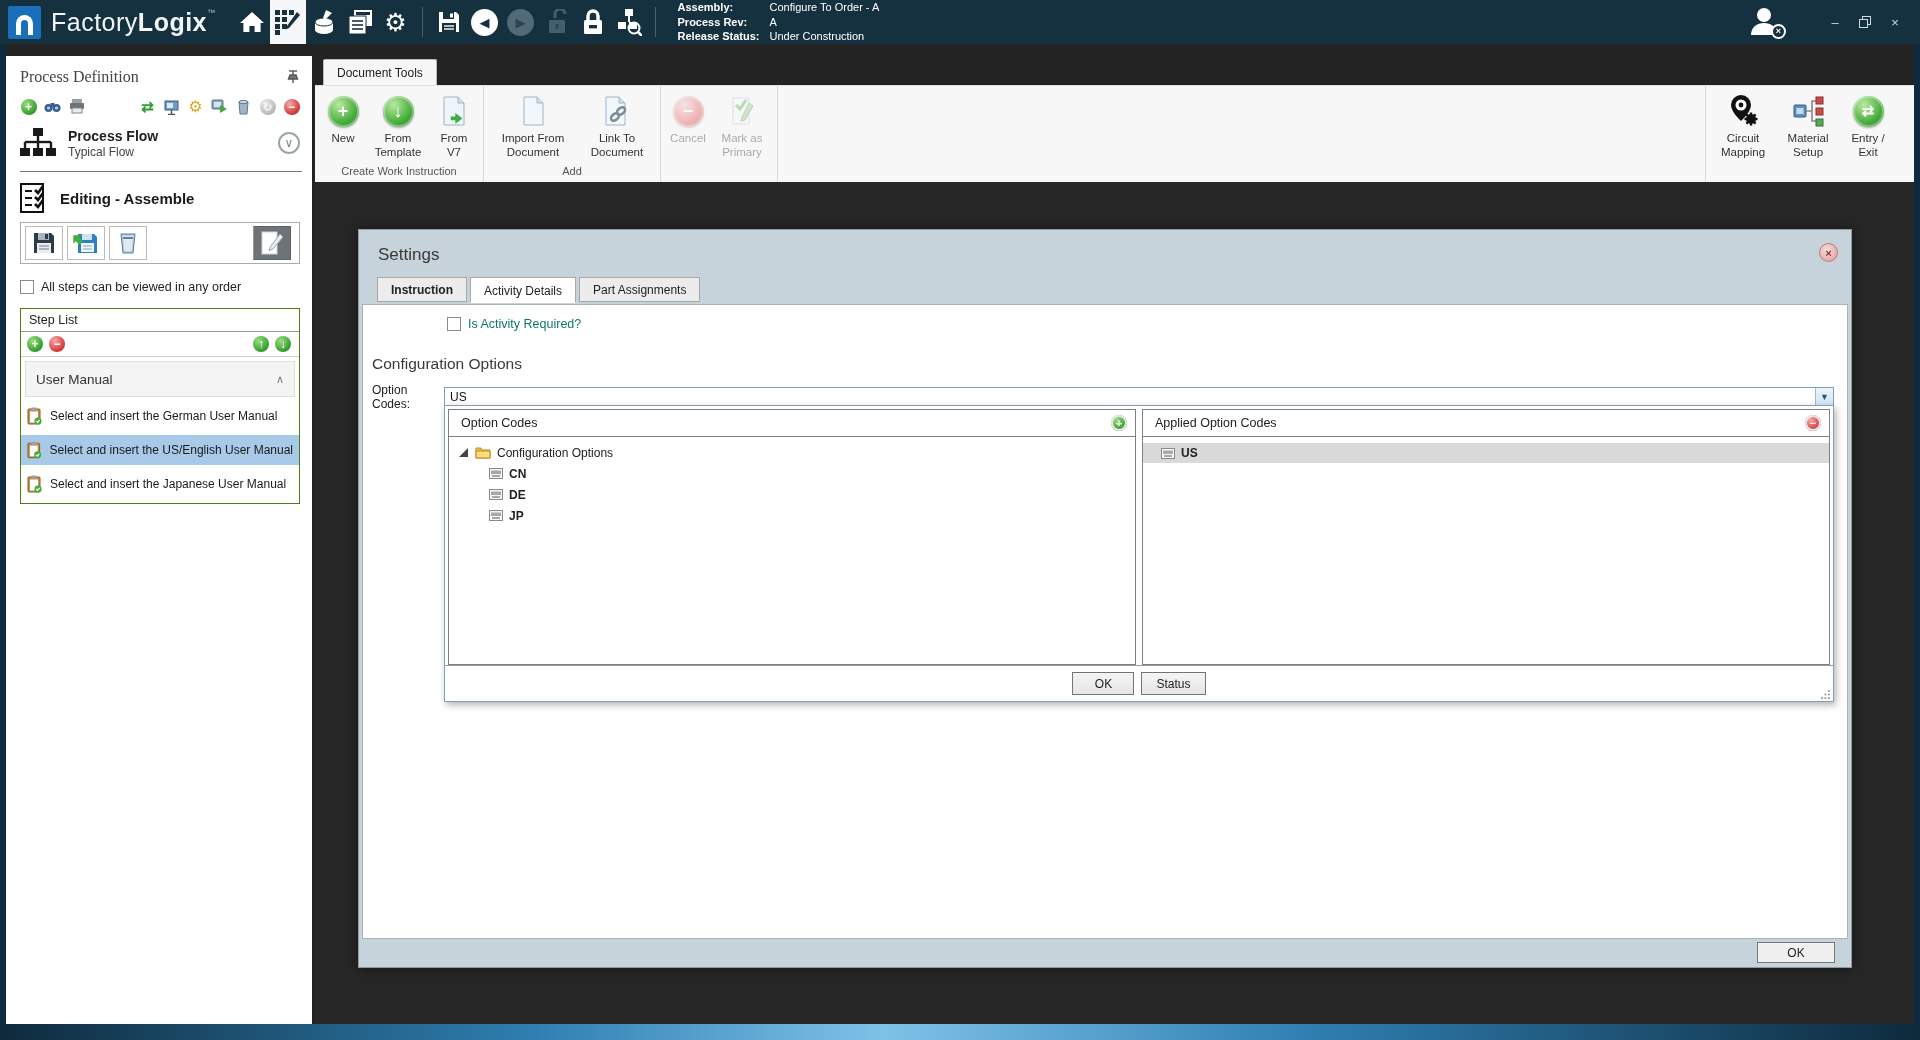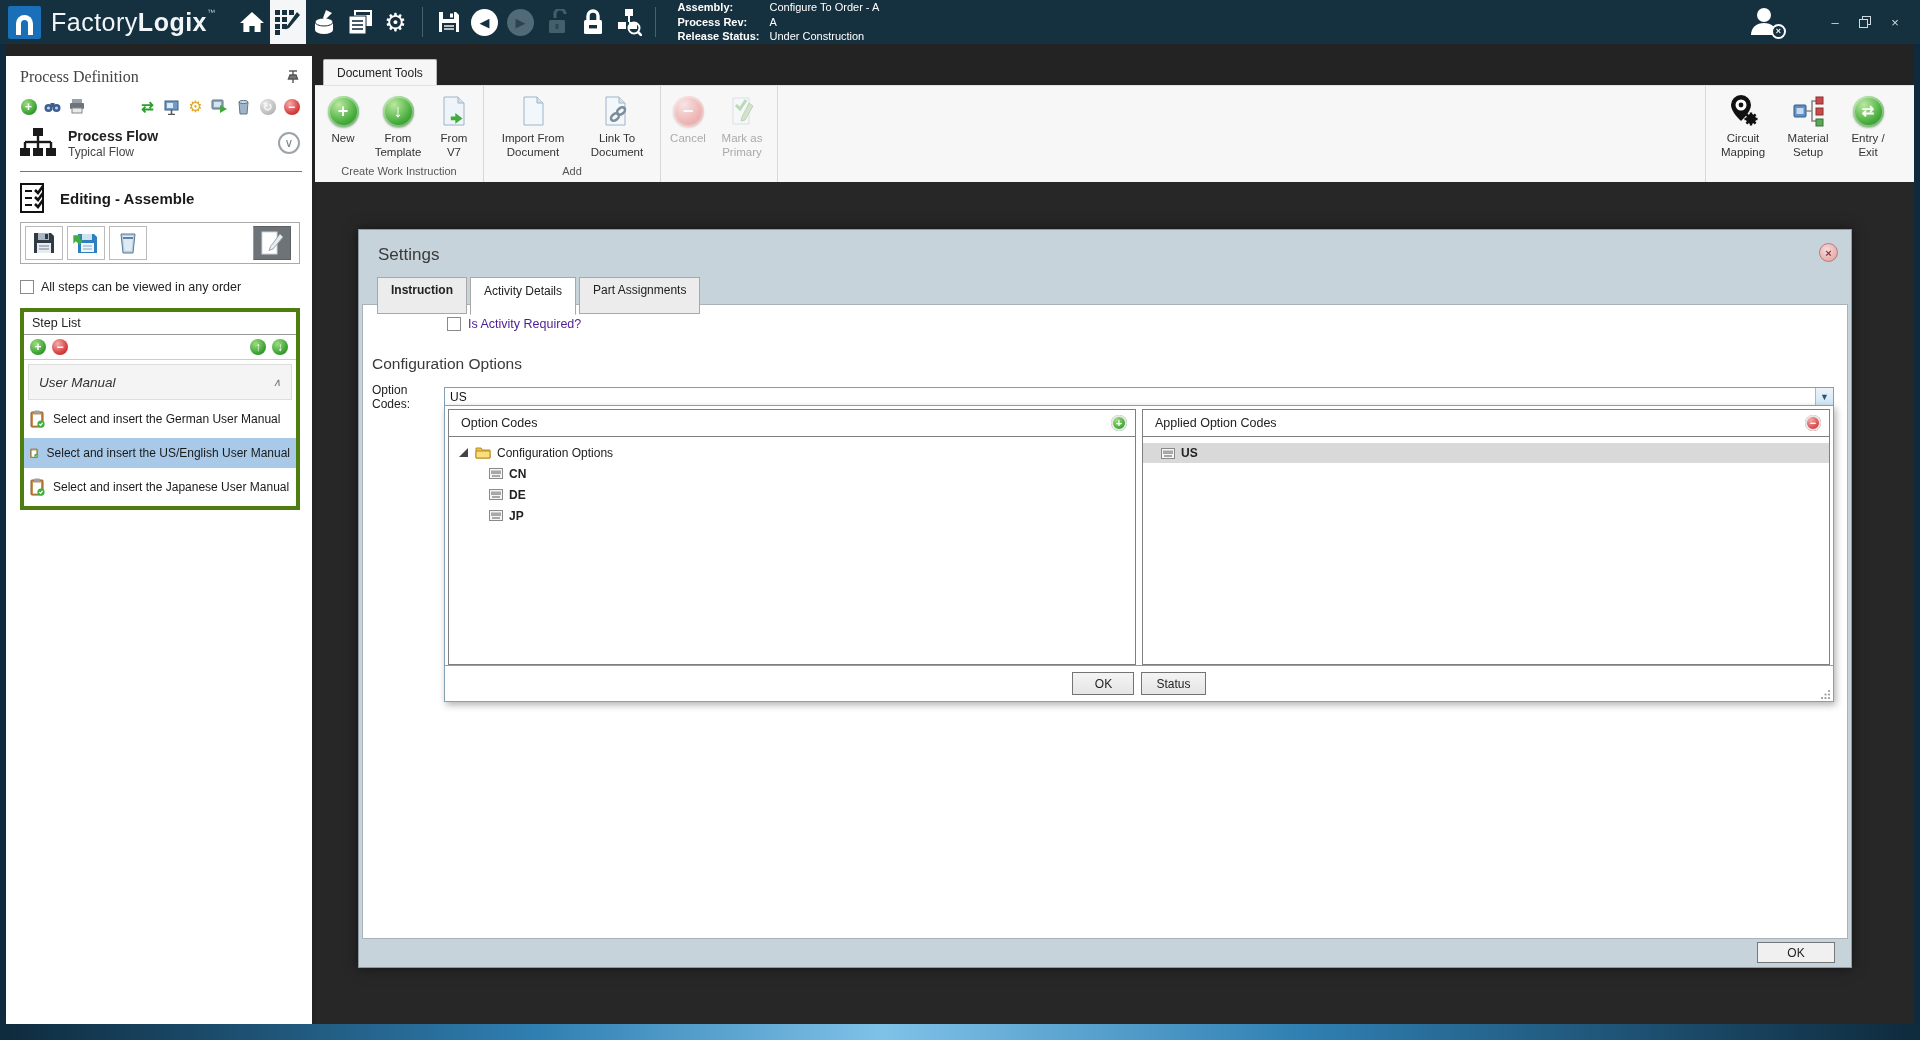--- a/index.html
+++ b/index.html
@@ -59,27 +59,27 @@
   .sb-divider { border-top:1px solid #777; margin:12px -2px 0 0; }
   .edit-row { display:flex; align-items:center; margin-top:10px; }
   .edit-title { font-size:15px; font-weight:bold; color:#1a1a1a; margin-left:10px; }
   .sb-toolbar { border:1px solid #aaa; margin-top:8px; height:42px; display:flex; align-items:center; padding:0 4px; }
   .sbtn { width:38px; height:34px; border:1px solid #bbb; background:#fff; margin-right:4px;
     display:flex; align-items:center; justify-content:center; }
   .sb-toolbar .gap { flex:1; }
   .sbtn.dark { background:#6e7377; border-color:#5c6165; border-left:1px solid #999; }
   .chk-row { display:flex; align-items:center; margin-top:16px; font-size:12.5px; color:#222; }
   .chk { width:14px; height:14px; border:1px solid #8a8a8a; background:#fff; margin-right:7px; flex:0 0 14px; }
-  .steplist { border:4px solid #4d7c0f; margin-top:14px; }
+  .steplist { border:1px solid #4d7c0f; margin-top:14px; }
   .sl-header { font-size:12.5px; color:#222; padding:4px 8px; border-bottom:1px solid #999; }
   .sl-toolbar { display:flex; align-items:center; padding:4px 6px; border-bottom:1px solid #ccc; }
   .sl-toolbar .gap { flex:1; }
   .sl-toolbar .mini-circle { margin-right:6px; }
   .sl-group { margin:4px; background:#f4f4f4; border:1px solid #ddd; height:36px;
-    display:flex; align-items:center; padding:0 10px;font-style:italic; }
+    display:flex; align-items:center; padding:0 10px; }
   .sl-group-label { font-size:13.5px; color:#333; flex:1; }
   .sl-chev { color:#777; font-size:11px; }
   .step-item { height:30px; display:flex; align-items:center; padding:0 6px; margin-bottom:4px; cursor:pointer; }
   .step-item.selected { background:#a9c9e8; }
   .step-label { font-size:12px; color:#1a1a1a; margin-left:8px; white-space:nowrap; }
   
   .rightcol { flex:1; display:flex; flex-direction:column; min-width:0; }
   .tabstrip { height:29px; display:flex; align-items:flex-end; }
   .ribbon-tab { margin-left:8px; background:#f6f6f6; border:1px solid #b9b9b9; border-bottom:none;
     padding:6px 13px 5px; font-size:12px; color:#222; border-radius:2px 2px 0 0; }
@@ -103,27 +103,27 @@
   
   .content { flex:1; position:relative; background:#272727; min-height:0; }
   .dialog { position:absolute; left:43px; top:47px; width:1494px; height:739px;
     background:#c6d3da; border:1px solid #8e9ba2; box-shadow:0 0 12px rgba(0,0,0,.5); }
   .dlg-title { position:absolute; left:19px; top:15px; font-size:17px; color:#3a3a3a; }
   .dlg-close { position:absolute; right:13px; top:13px; width:19px; height:19px; border-radius:50%;
     background:radial-gradient(circle at 40% 35%, #f7dcdc, #e6adad 70%, #d28a8a);
     border:1px solid #b97d7d; color:#8c3535; font-size:11px; font-weight:bold;
     display:flex; align-items:center; justify-content:center; cursor:pointer; }
   .dlg-tabs { position:absolute; left:18px; top:47px; display:flex; z-index:2; }
-  .dtab { padding:5px 13px 16px; font-size:12px; color:#222; background:#ececec;
+  .dtab { padding:5px 13px 4px; font-size:12px; color:#222; background:#ececec;
     border:1px solid #a8a8a8; margin-right:3px; cursor:pointer; }
   .dtab.bold { font-weight:bold; }
   .dtab.active { background:#fff; border-bottom:1px solid #fff; padding-top:6px; margin-bottom:-1px; }
   .dlg-body { position:absolute; left:3px; right:3px; top:74px; bottom:28px; background:#fff;
     border:1px solid #a8b2b8; z-index:1; }
-  .act-chk { position:absolute; left:84px; top:12px; display:flex; align-items:center; font-size:12.5px; color:#4c1d95; }
+  .act-chk { position:absolute; left:84px; top:12px; display:flex; align-items:center; font-size:12.5px; color:#0f766e; }
   .cfg-head { position:absolute; left:9px; top:50px; font-size:15.5px; color:#3a3a3a; }
   .oc-row { position:absolute; left:9px; right:13px; top:78px; display:flex; align-items:center; }
   .oc-label { font-size:12px; color:#222; width:72px; flex:0 0 72px; }
   .combo { flex:1; height:20px; border:1px solid #7fa0b8; background:#fff; display:flex; }
   .combo-text { flex:1; font-size:12px; padding:2px 5px; color:#111; }
   .combo-btn { width:18px; background:linear-gradient(#eaf4fc,#cfe4f3); border-left:1px solid #9fbdd2;
     display:flex; align-items:center; justify-content:center; font-size:9px; color:#33536b; cursor:pointer; }
   .popup { position:absolute; left:81px; right:13px; top:100px; height:297px; background:#fff;
     border:1px solid #84a0b5; box-shadow:2px 3px 7px rgba(0,0,0,.3); display:flex; flex-direction:column; }
   .panels { flex:1; display:flex; gap:6px; padding:3px 3px 0; min-height:0; }

